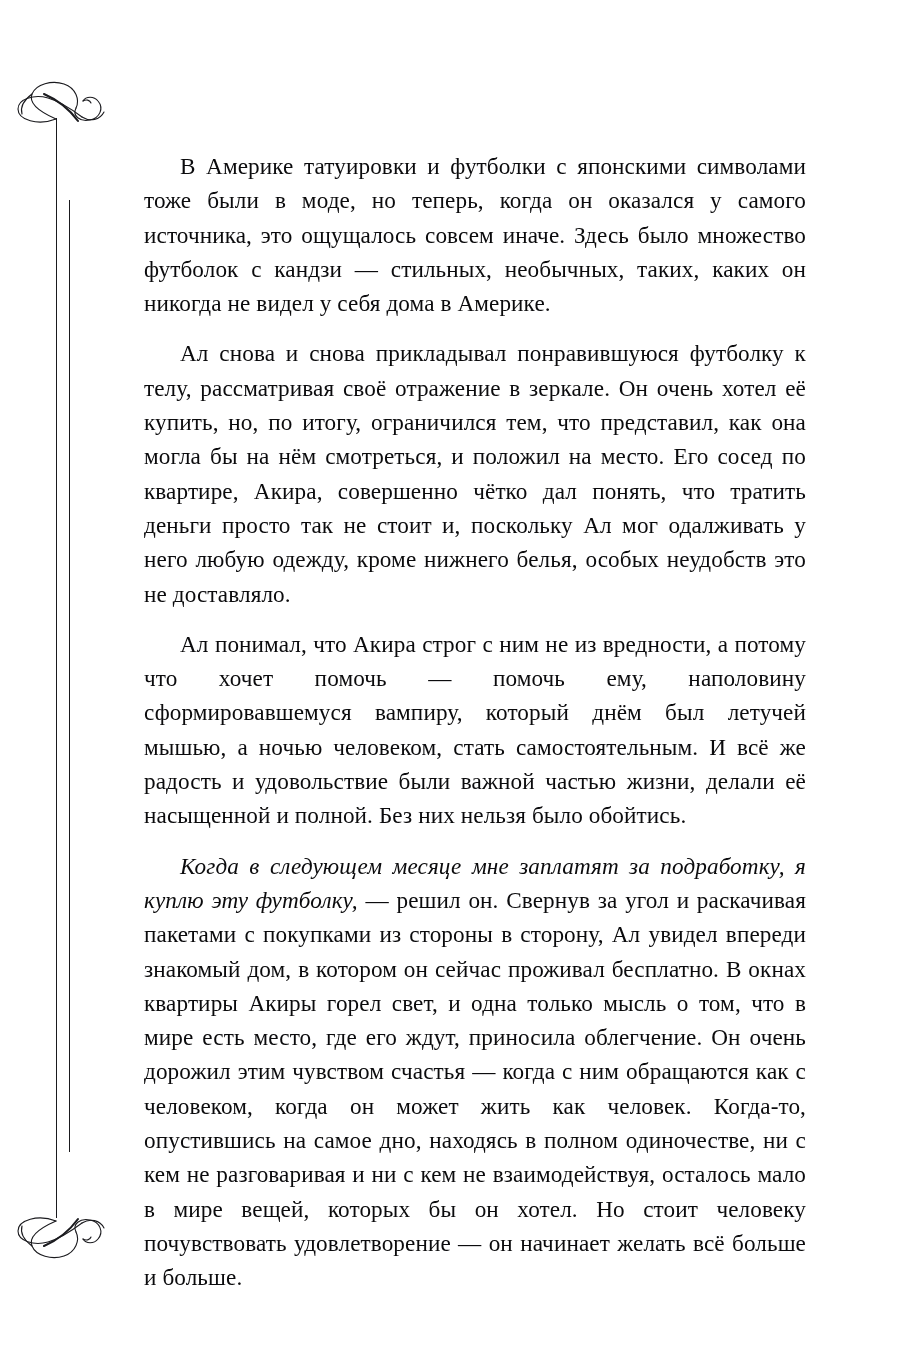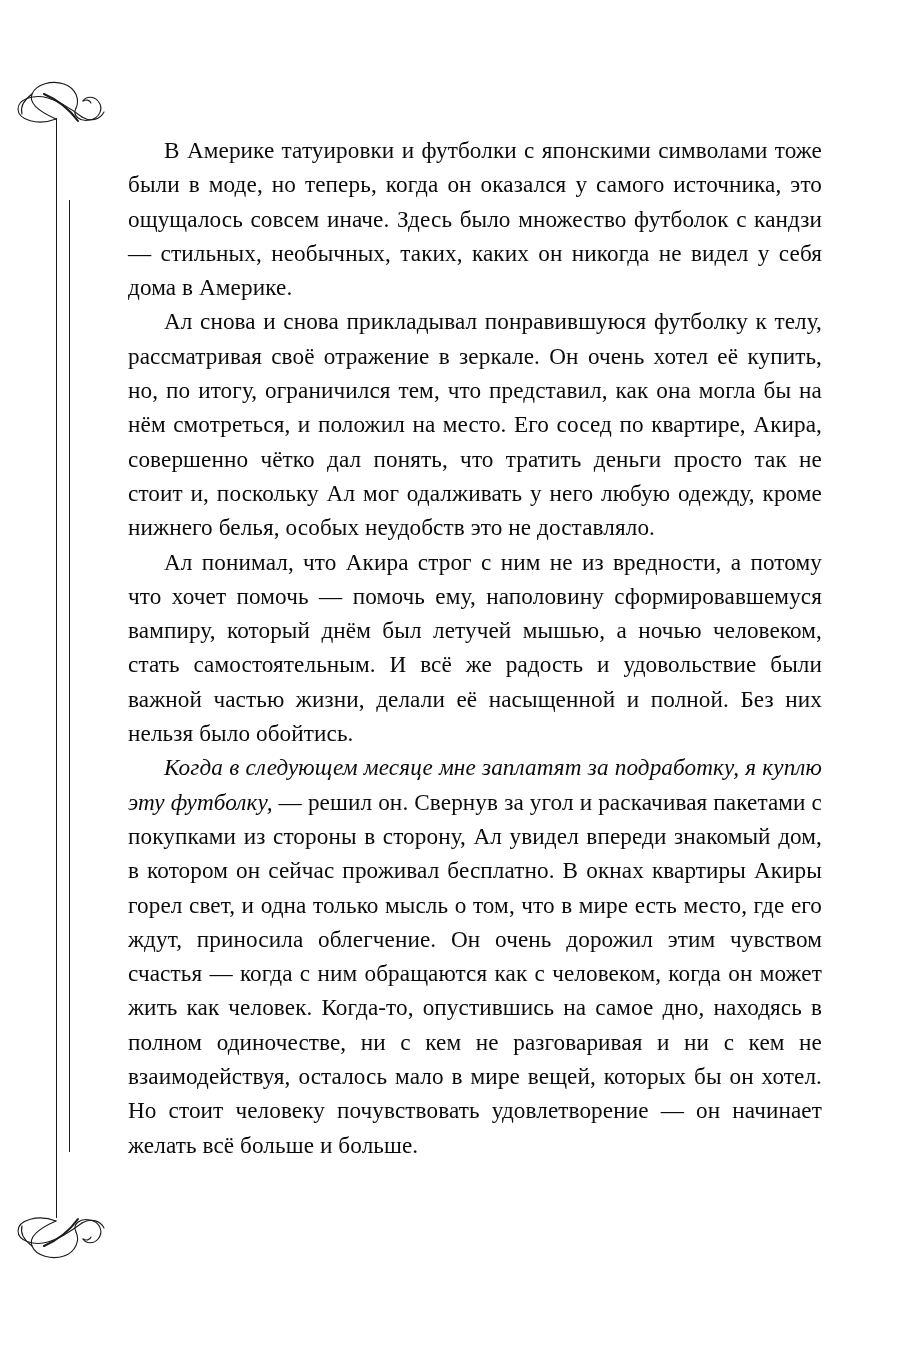--- a/index.html
+++ b/index.html
@@ -51,21 +51,21 @@
 
   
   .text-column {
     position: absolute;
     left: 128px;
     top: 133px;
     width: 694px;
   }
 
   .para {
-    margin: 0;
+    margin: 16px;
     text-indent: 36px;
     text-align: justify;
     font-size: 23.2px;
     line-height: 34.3px;
     letter-spacing: 0.1px;
     -webkit-font-smoothing: antialiased;
   }
   .para.last-full { text-align-last: left; }
   .para i { }
 </style>

